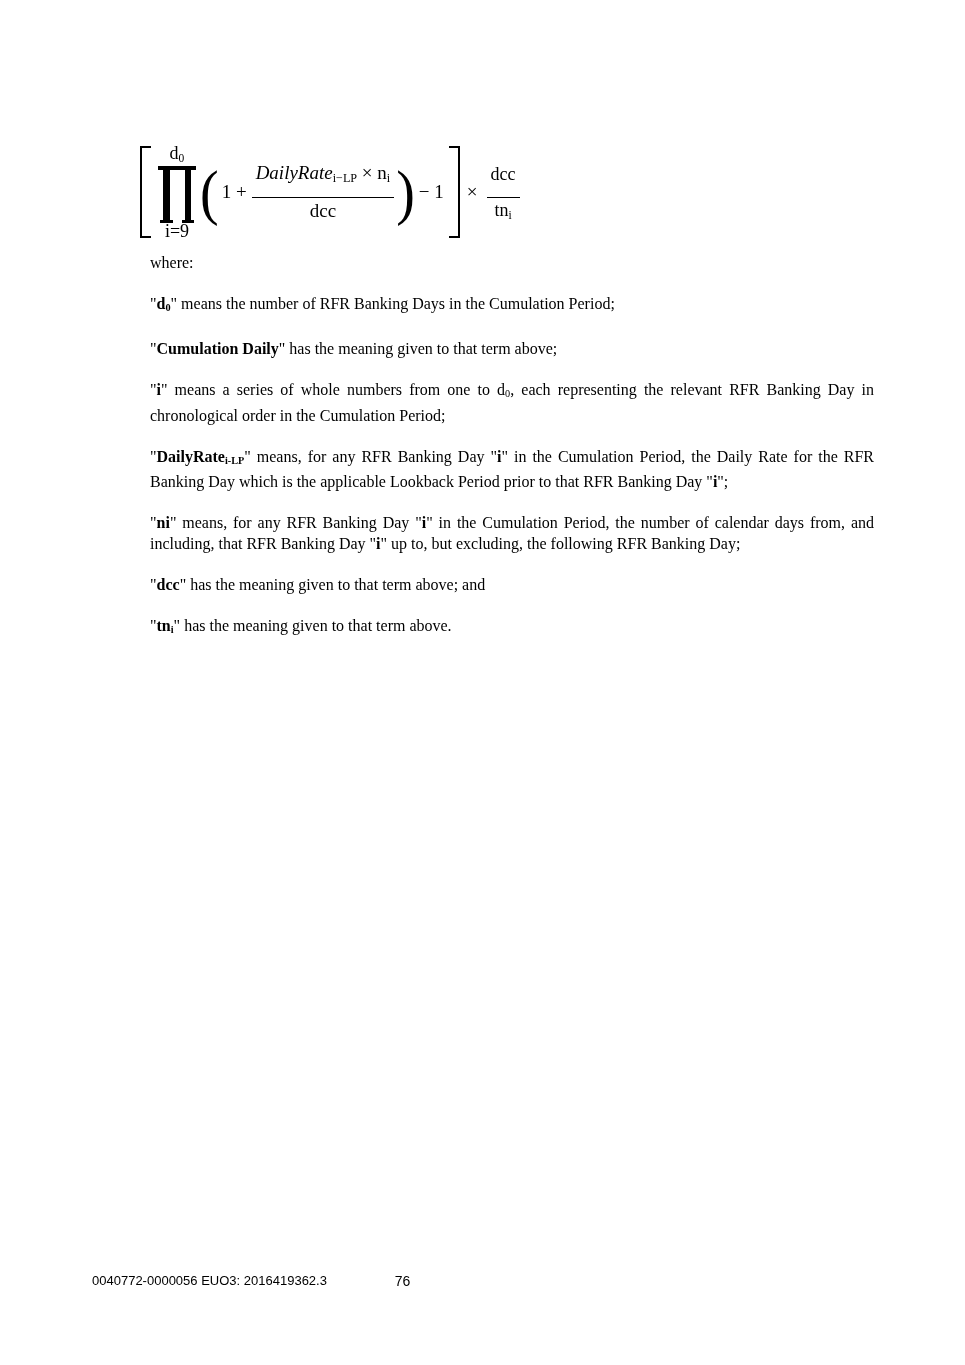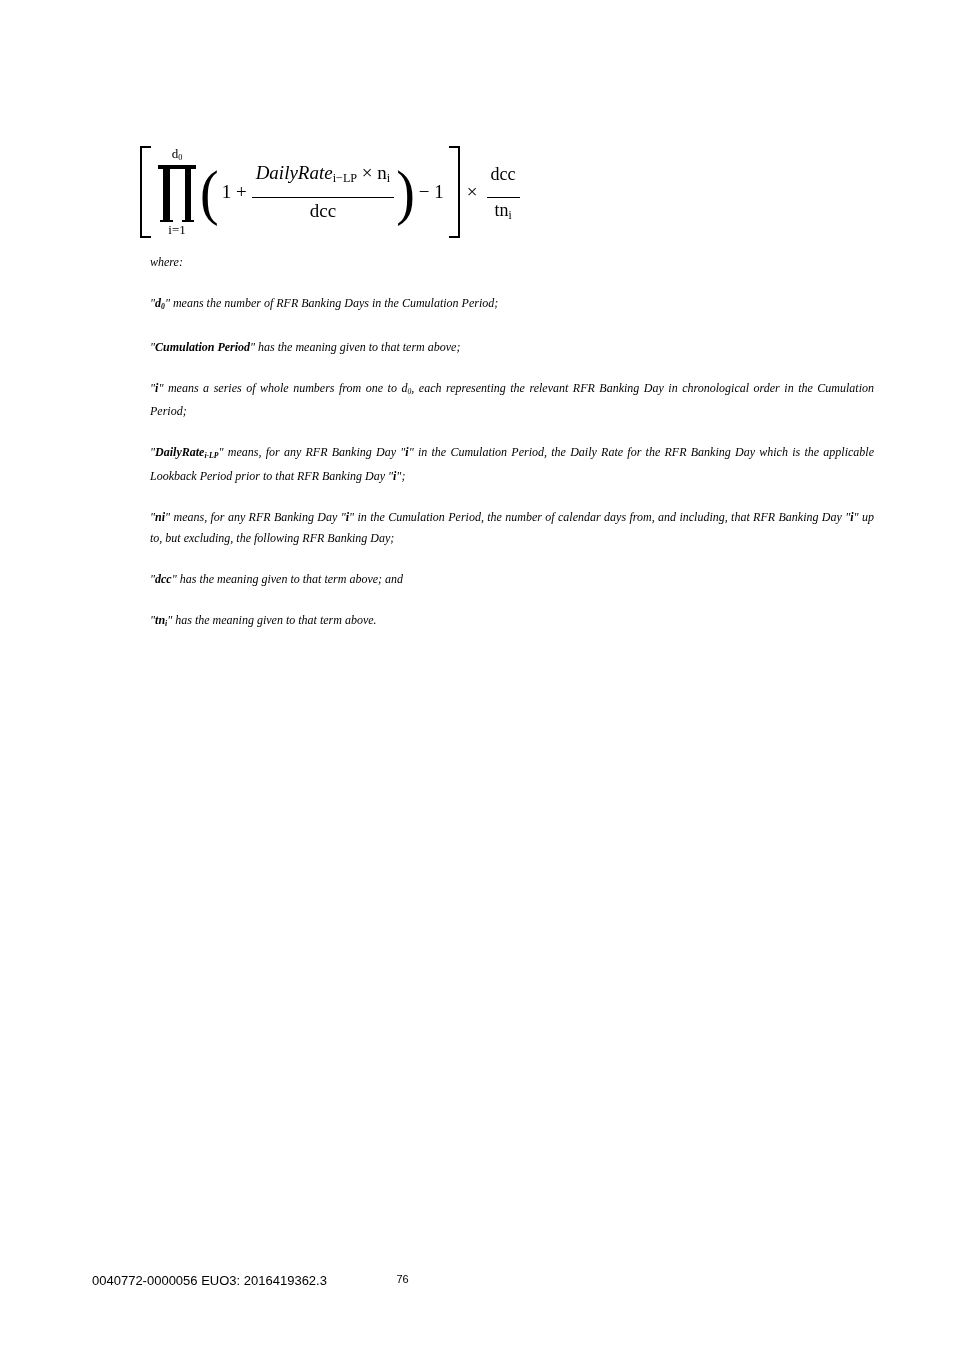--- a/index.html
+++ b/index.html
@@ -16,21 +16,21 @@
   .formula {
     position: absolute; left: 140px; top: 146px; height: 92px;
     display: flex; align-items: center;
     font-size: 19px;
   }
   .sqb { width: 9px; align-self: stretch; }
   .sqb.l { border-left: 2px solid #000; border-top: 2px solid #000; border-bottom: 2px solid #000; }
   .sqb.r { border-right: 2px solid #000; border-top: 2px solid #000; border-bottom: 2px solid #000; }
 
   .prod-col { display: flex; flex-direction: column; align-items: center; margin: 0 6px 0 9px; }
-  .prod-limit { font-size: 13px; line-height: 14px; white-space: nowrap; }
+  .prod-limit { font-size: 18px; line-height: 14px; white-space: nowrap; }
   .pi-shape { width: 34px; height: 57px; position: relative; margin: 1px 0; }
   .pi-shape .bar  { position: absolute; top: 0; left: -2px; right: -2px; height: 4px; background: #000; }
   .pi-shape .leg  { position: absolute; top: 0; bottom: 0; width: 6.5px; background: #000; }
   .pi-shape .leg.lg-l { left: 3px; }
   .pi-shape .leg.lg-r { right: 3px; }
   .pi-shape .foot { position: absolute; bottom: 0; height: 2.5px; width: 12.5px; background: #000; }
   .pi-shape .foot.ft-l { left: 0; }
   .pi-shape .foot.ft-r { right: 0; }
 
   .paren { font-size: 56px; line-height: 50px; transform: scaleY(1.08); font-weight: 400; }
@@ -43,52 +43,52 @@
   .frac .den { padding-top: 2px; white-space: nowrap; text-align: center; }
   .frac.f2 { font-size: 18px; }
 
   .it  { font-style: italic; }
   .b   { font-weight: bold; }
   .sub { font-size: 0.64em; vertical-align: -0.22em; }
 
   
   .content {
     position: absolute; left: 150px; top: 252px; width: 724px;
-    font-size: 12px; line-height: 21px; text-align: justify; font-style: italic;
+    font-size: 16px; line-height: 21px; text-align: justify;
   }
   .content p { margin: 0 0 20px 0; }
 
   
   .footer-left {
     position: absolute; left: 92px; top: 1273px;
     font-family: "Liberation Sans", sans-serif; font-size: 13px; text-align: right;
   }
   .footer-page {
     position: absolute; left: 0; top: 1273px; width: 805px; text-align: center;
-    font-family: "Liberation Sans", sans-serif; font-size: 11px;
+    font-family: "Liberation Sans", sans-serif; font-size: 14px;
   }
 </style>
 </head>
 <body>
 
 <div>
 
   <div class="formula">
     <div class="sqb l"></div>
 
     <div class="prod-col">
       <div class="prod-limit"><span>d</span><span class="sub">0</span></div>
       <div class="pi-shape">
         <div class="bar"></div>
         <div class="leg lg-l"></div>
         <div class="leg lg-r"></div>
         <div class="foot ft-l"></div>
         <div class="foot ft-r"></div>
       </div>
-      <div class="prod-limit">i=1</div>
+      <div class="prod-limit">i=9</div>
     </div>
 
     <div class="paren">(</div>
     <div class="mterm">1 +</div>
 
     <div class="frac f1">
       <div class="num"><span class="it">DailyRate</span><span class="sub">i−LP</span><span> × n</span><span class="sub">i</span></div>
       <div class="den">dcc</div>
     </div>
 
@@ -101,21 +101,21 @@
 
     <div class="frac f2">
       <div class="num">dcc</div>
       <div class="den"><span>tn</span><span class="sub">i</span></div>
     </div>
   </div>
 
   <div class="content">
     <p>where:</p>
     <p><span>"</span><span class="b">d</span><span class="b sub">0</span><span>" means the number of RFR Banking Days in the Cumulation Period;</span></p>
-    <p><span>"</span><span class="b">Cumulation Period</span><span>" has the meaning given to that term above;</span></p>
+    <p><span>"</span><span class="b">Cumulation Daily</span><span>" has the meaning given to that term above;</span></p>
     <p><span>"</span><span class="b">i</span><span>" means a series of whole numbers from one to d</span><span class="sub">0</span><span>, each representing the relevant RFR Banking Day in chronological order in the Cumulation Period;</span></p>
     <p><span>"</span><span class="b">DailyRate</span><span class="b sub">i-LP</span><span>" means, for any RFR Banking Day "</span><span class="b">i</span><span>" in the Cumulation Period, the Daily Rate for the RFR Banking Day which is the applicable Lookback Period prior to that RFR Banking Day "</span><span class="b">i</span><span>";</span></p>
     <p><span>"</span><span class="b">ni</span><span>" means, for any RFR Banking Day "</span><span class="b">i</span><span>" in the Cumulation Period, the number of calendar days from, and including, that RFR Banking Day "</span><span class="b">i</span><span>" up to, but excluding, the following RFR Banking Day;</span></p>
     <p><span>"</span><span class="b">dcc</span><span>" has the meaning given to that term above; and</span></p>
     <p><span>"</span><span class="b">tn</span><span class="b sub">i</span><span>" has the meaning given to that term above.</span></p>
   </div>
 
   <div class="footer-left">0040772-0000056 EUO3: 2016419362.3</div>
   <div class="footer-page">76</div>
 

